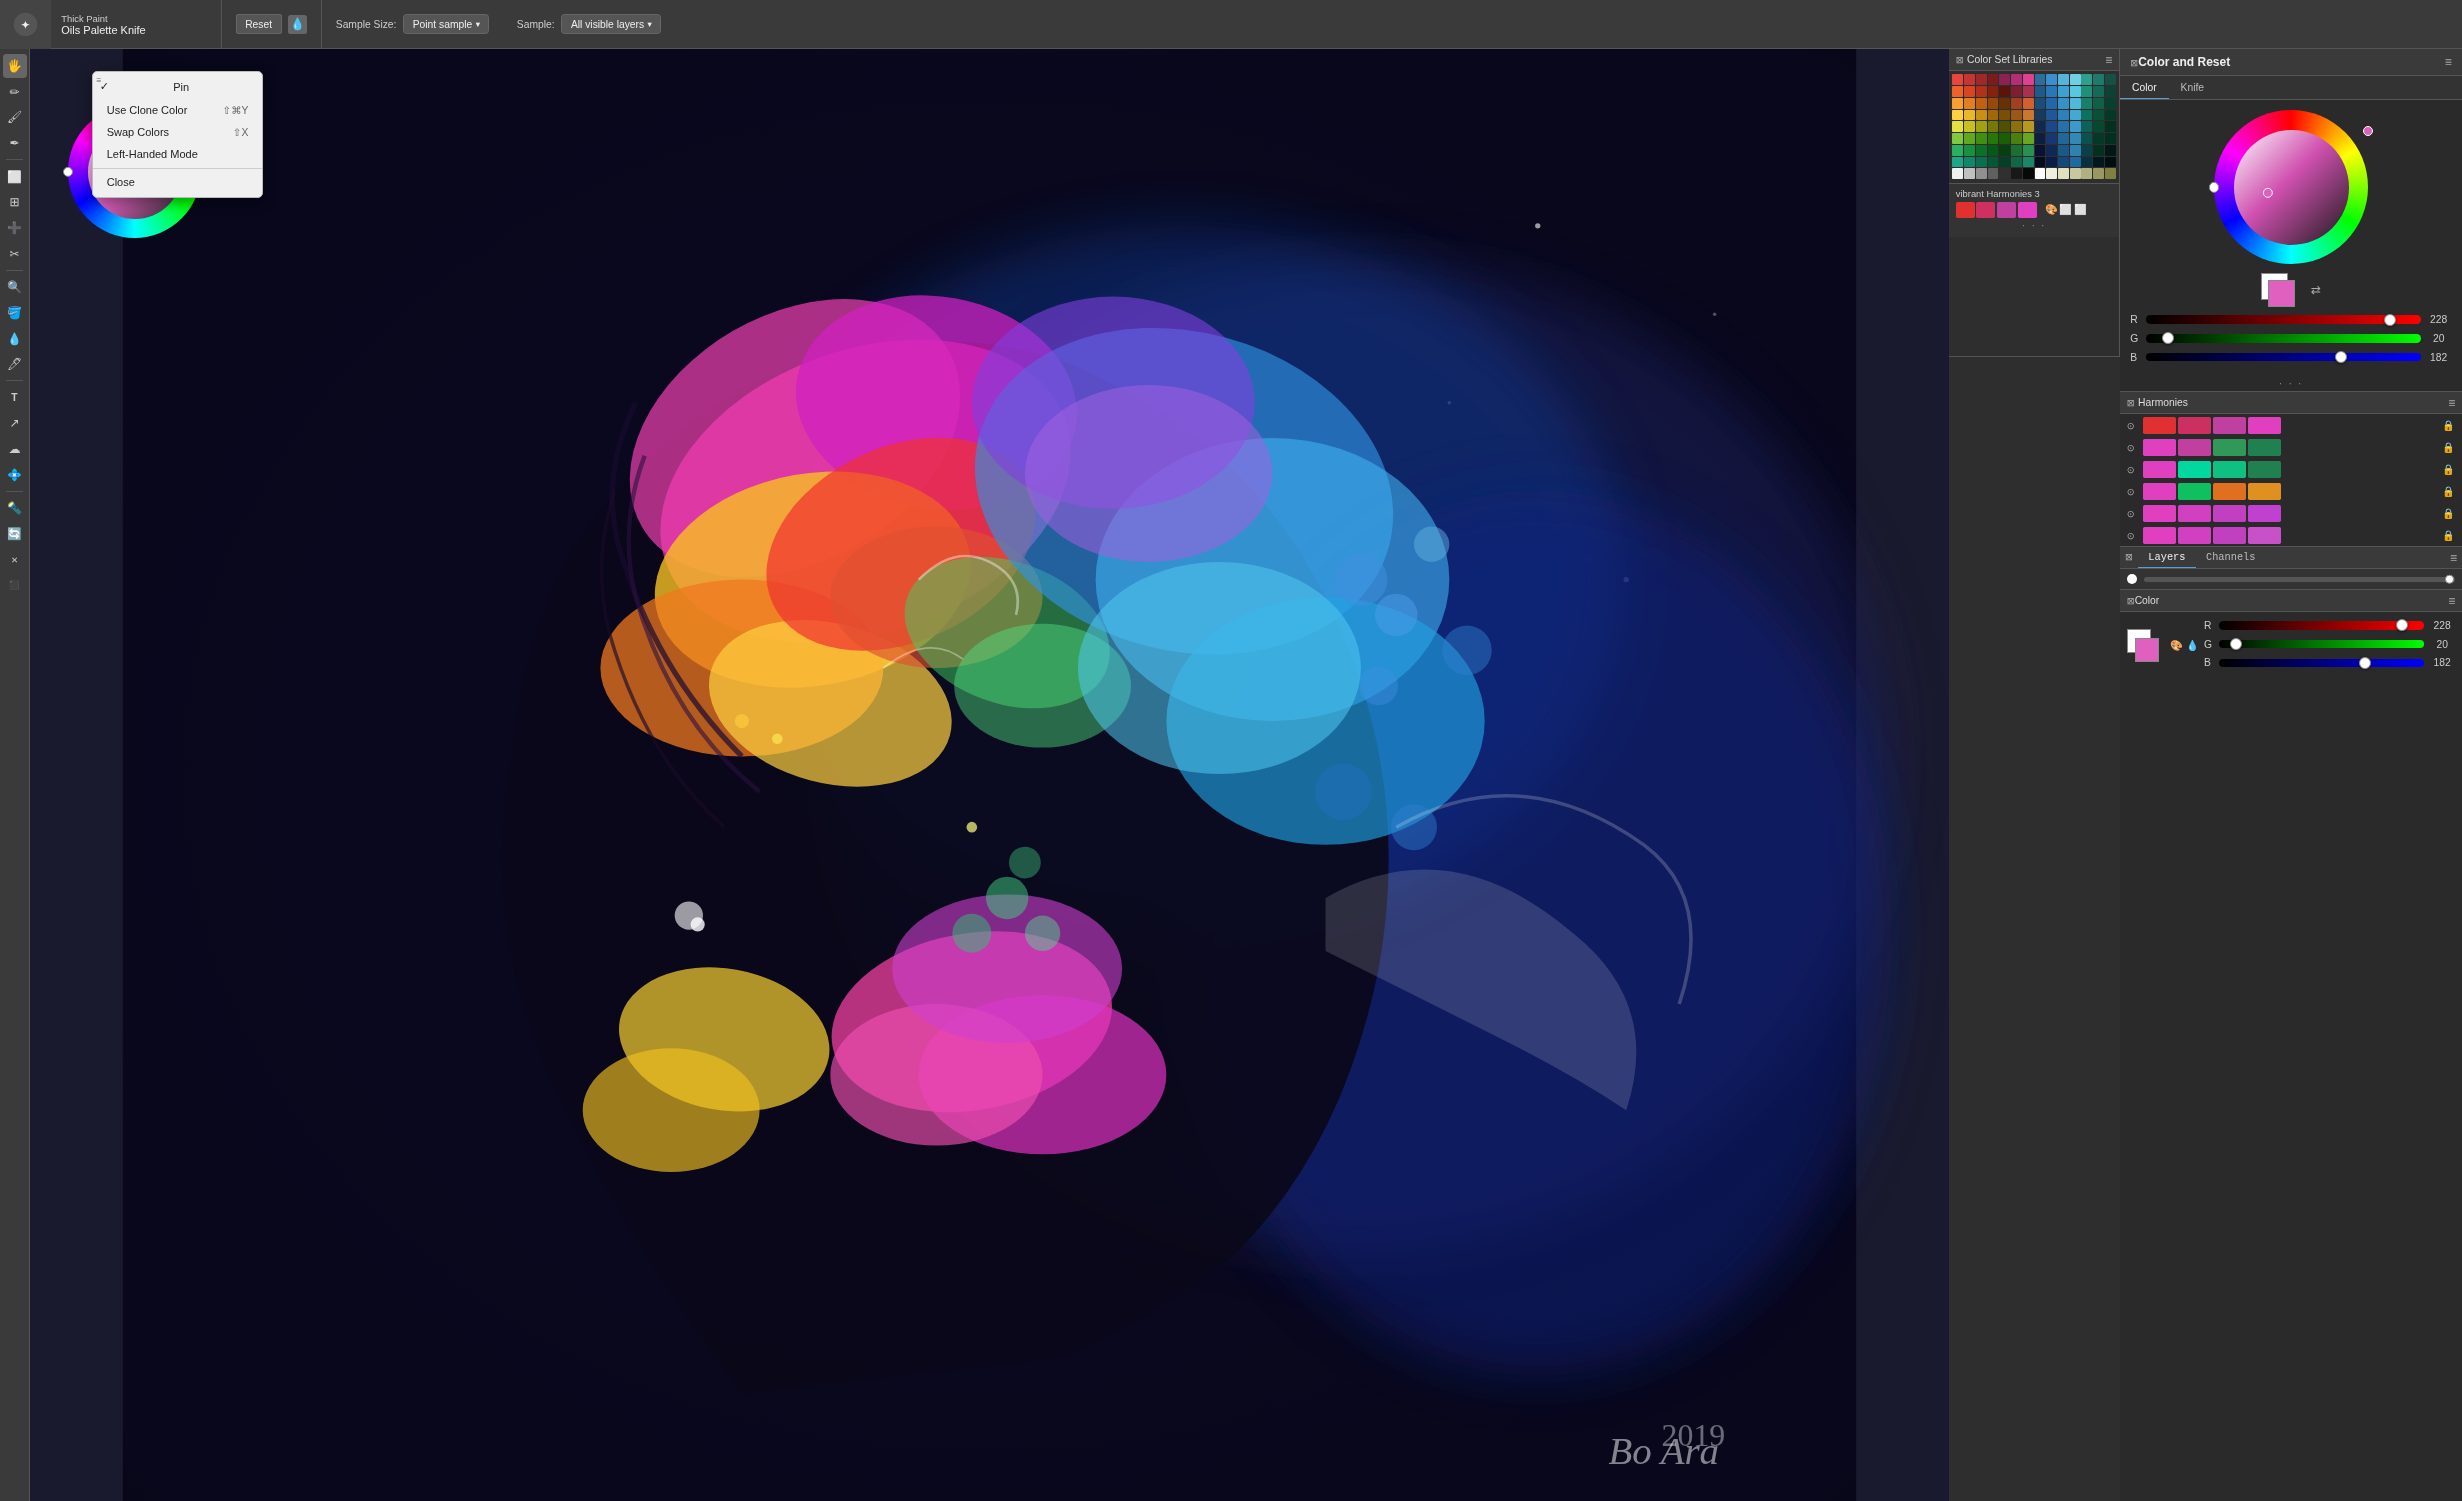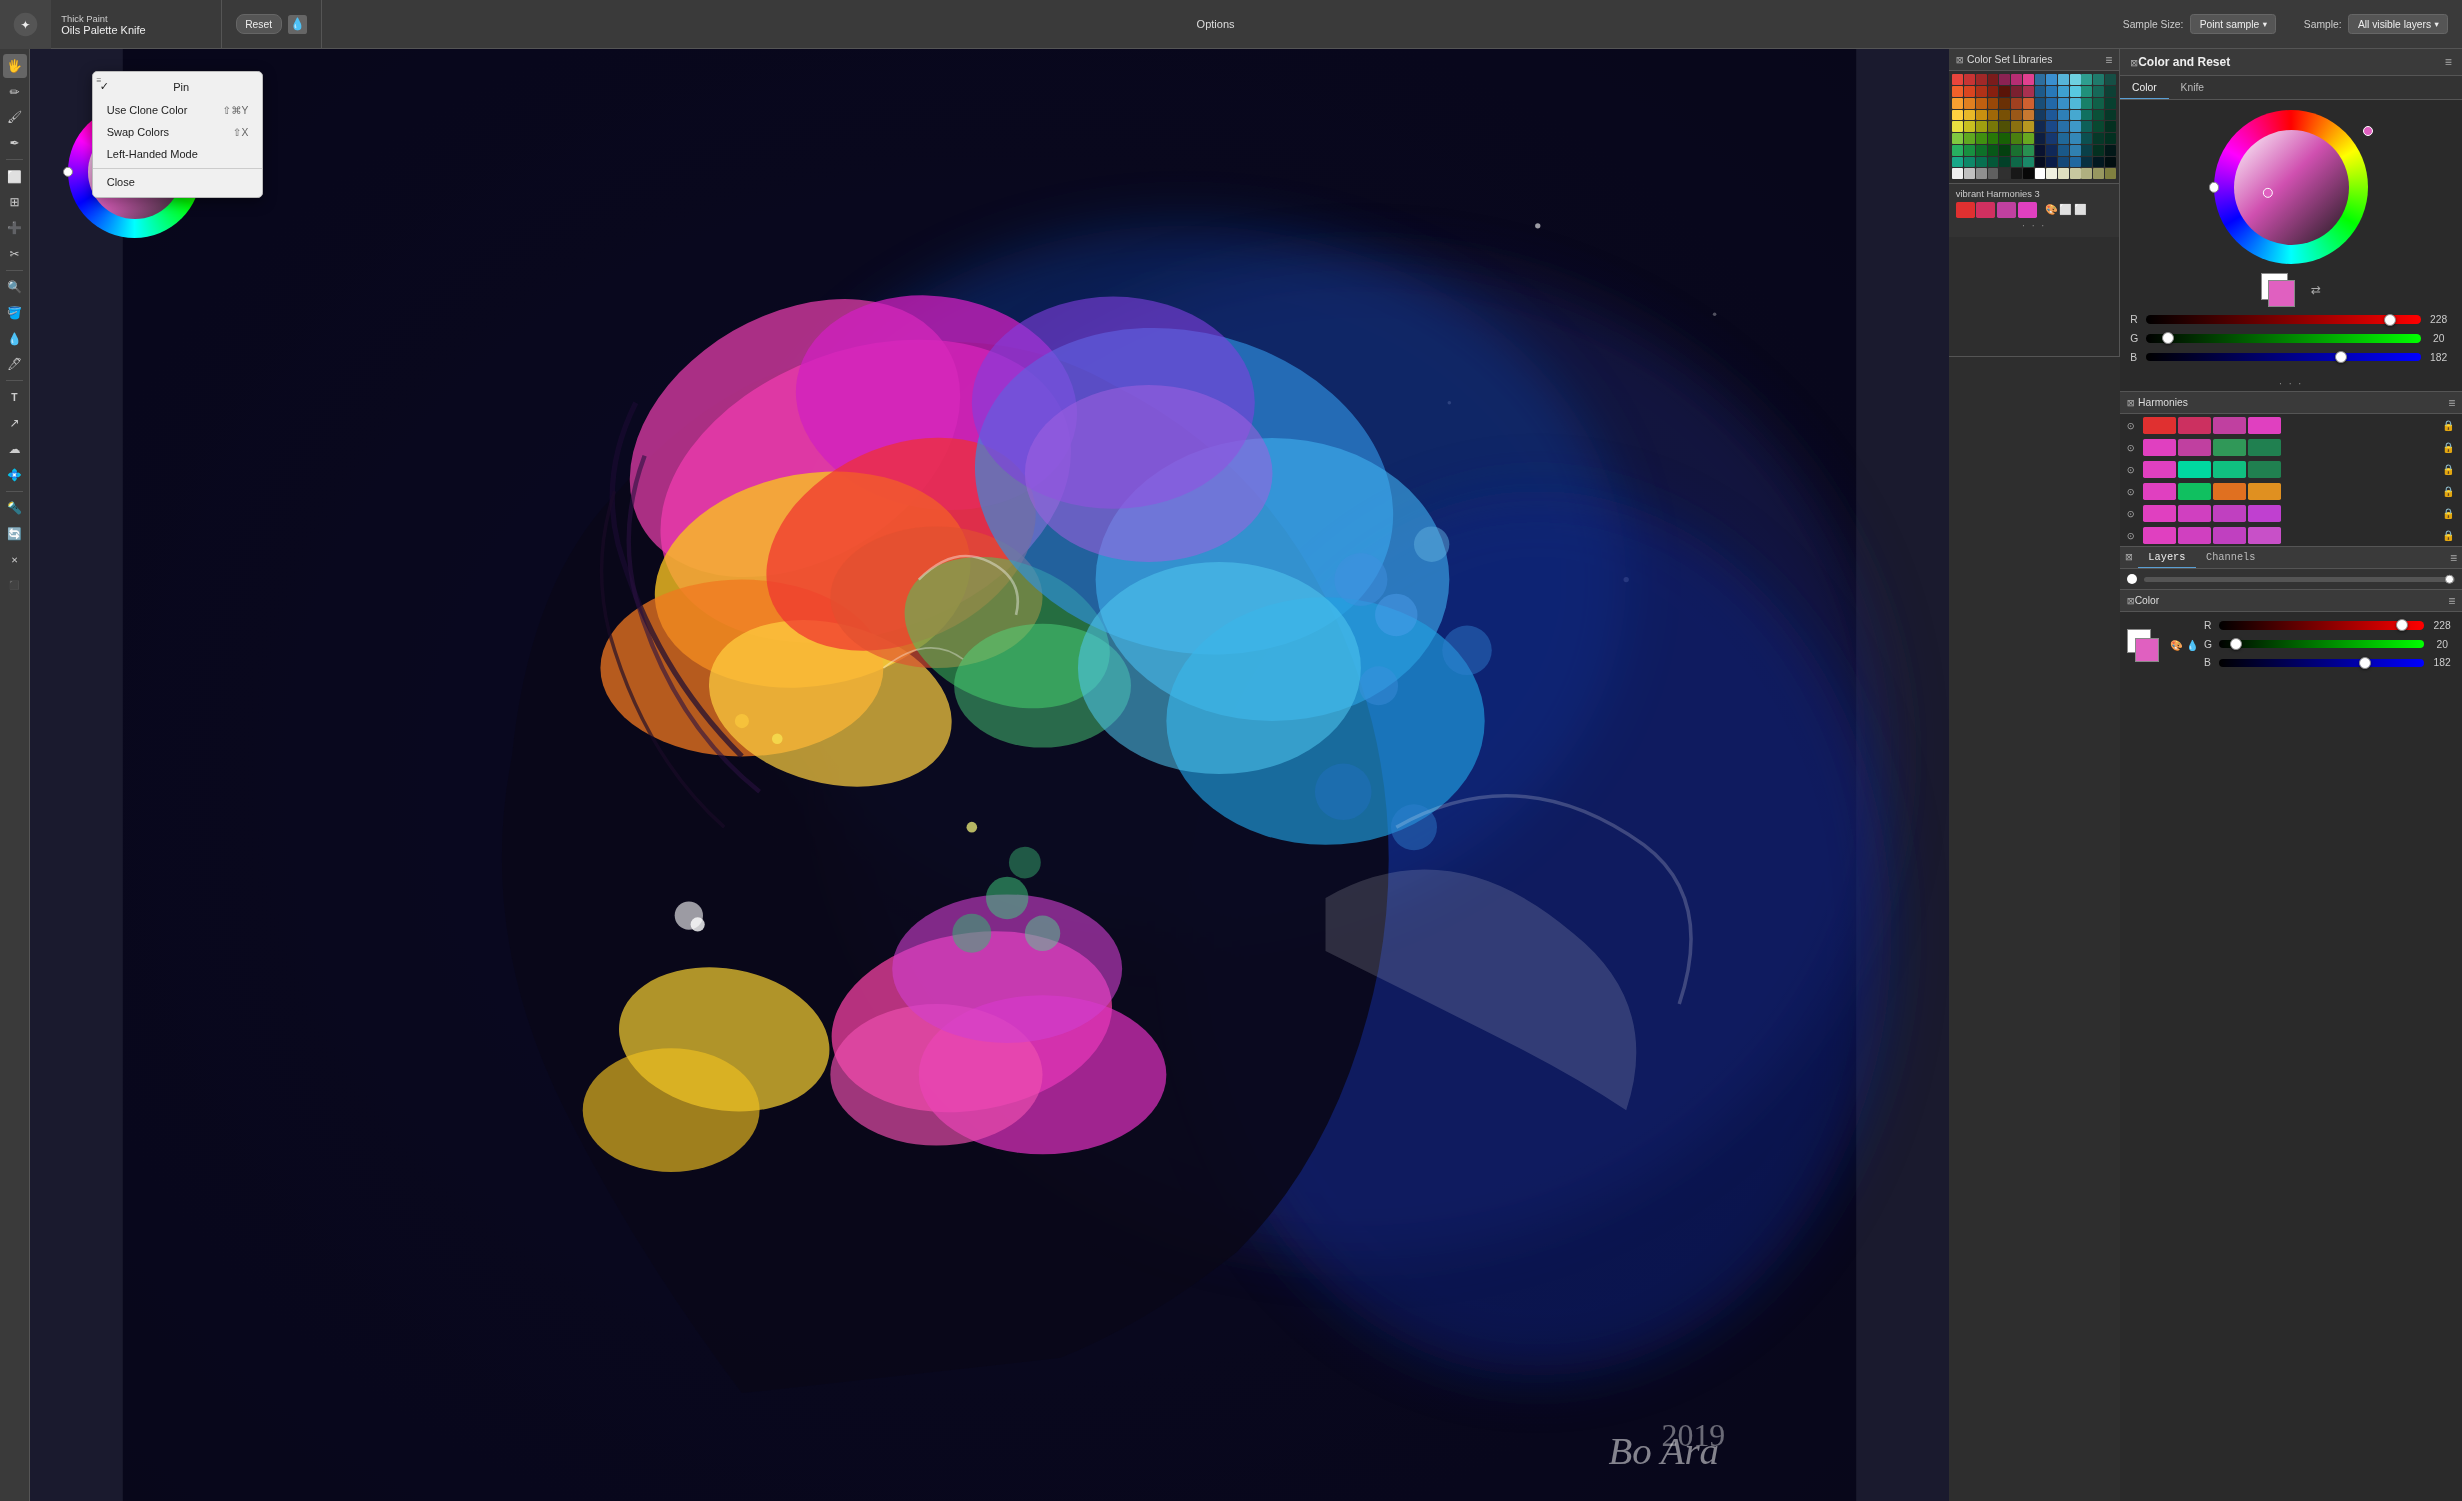--- a/index.html
+++ b/index.html
@@ -19,21 +19,21 @@
       display: flex; flex-direction: column; padding: 0 10.3px; border-right: 0.9px solid #555;
       height: 100%; justify-content: center; min-width: 171px;
     }
     #toolbar .brush-name-main { color: #ccc; font-size: 9.4px; }
     #toolbar .brush-name-sub { color: #eee; font-size: 11px; font-weight: 500; }
     #toolbar .reset-section {
       display: flex; align-items: center; padding: 0 13.7px; border-right: 0.9px solid #555; height: 100%;
     }
     .toolbar-btn {
       background: #555; color: #eee; border: 0.9px solid #666; padding: 3.4px 8.5px;
-      border-radius: 8px; font-size: 10.3px; cursor: pointer;
+      border-radius: 2px; font-size: 10.3px; cursor: pointer;
     }
     #toolbar .options-section {
       flex: 1; display: flex; align-items: center; justify-content: center;
     }
     #toolbar .options-label { color: #ddd; font-size: 11px; font-weight: 500; }
     #toolbar .sample-section {
       display: flex; align-items: center; gap: 6.8px; padding: 0 13.7px;
     }
     #toolbar .sample-section label { color: #ccc; font-size: 10.3px; }
     .dropdown-btn {
@@ -246,23 +246,20 @@
   </div>
   <div class="brush-info">
     <span class="brush-name-main">Thick Paint</span>
     <span class="brush-name-sub">Oils Palette Knife</span>
   </div>
   <div class="reset-section">
     <button class="toolbar-btn">Reset</button>
     <div style="margin-left:6.8px; width:19px; height:19px; background:#666; border-radius:2.6px; display:flex; align-items:center; justify-content:center; cursor:pointer;">
       <span style="color:#eee; font-size:12px;">💧</span>
     </div>
-  </div>
-  <div class="options-section">
-    <span class="options-label">Options</span>
   </div>
   <div class="sample-section">
     <label class="sample-label">Sample Size:</label>
     <button class="dropdown-btn">
       <span>Point sample</span>
       <span class="dropdown-arrow">▾</span>
     </button>
   </div>
   <div class="sample-section">
     <label class="sample-label">Sample:</label>

